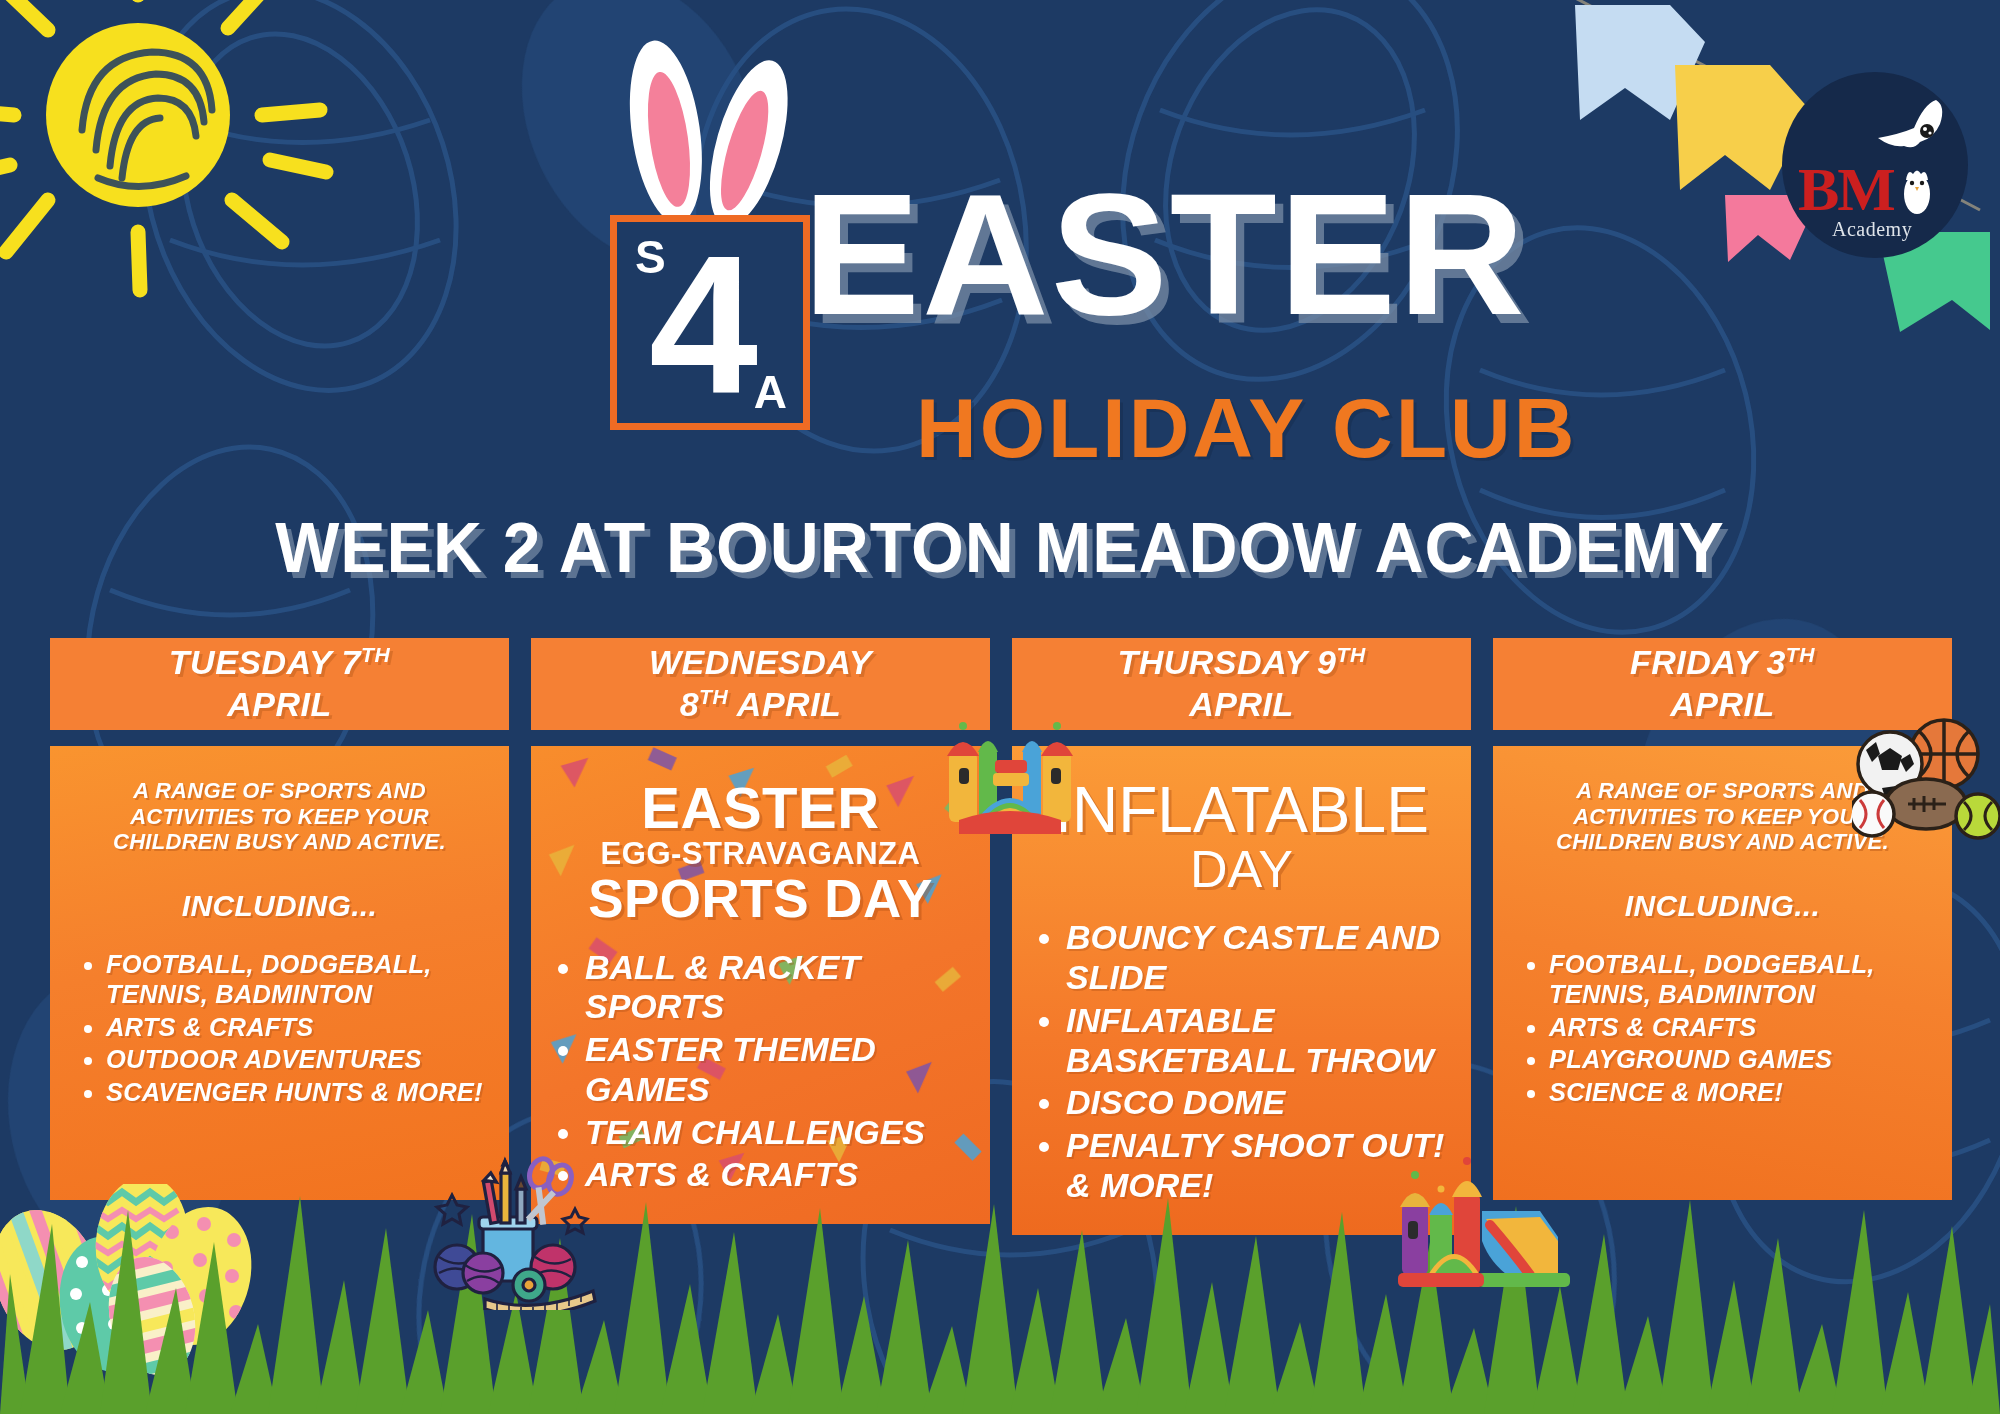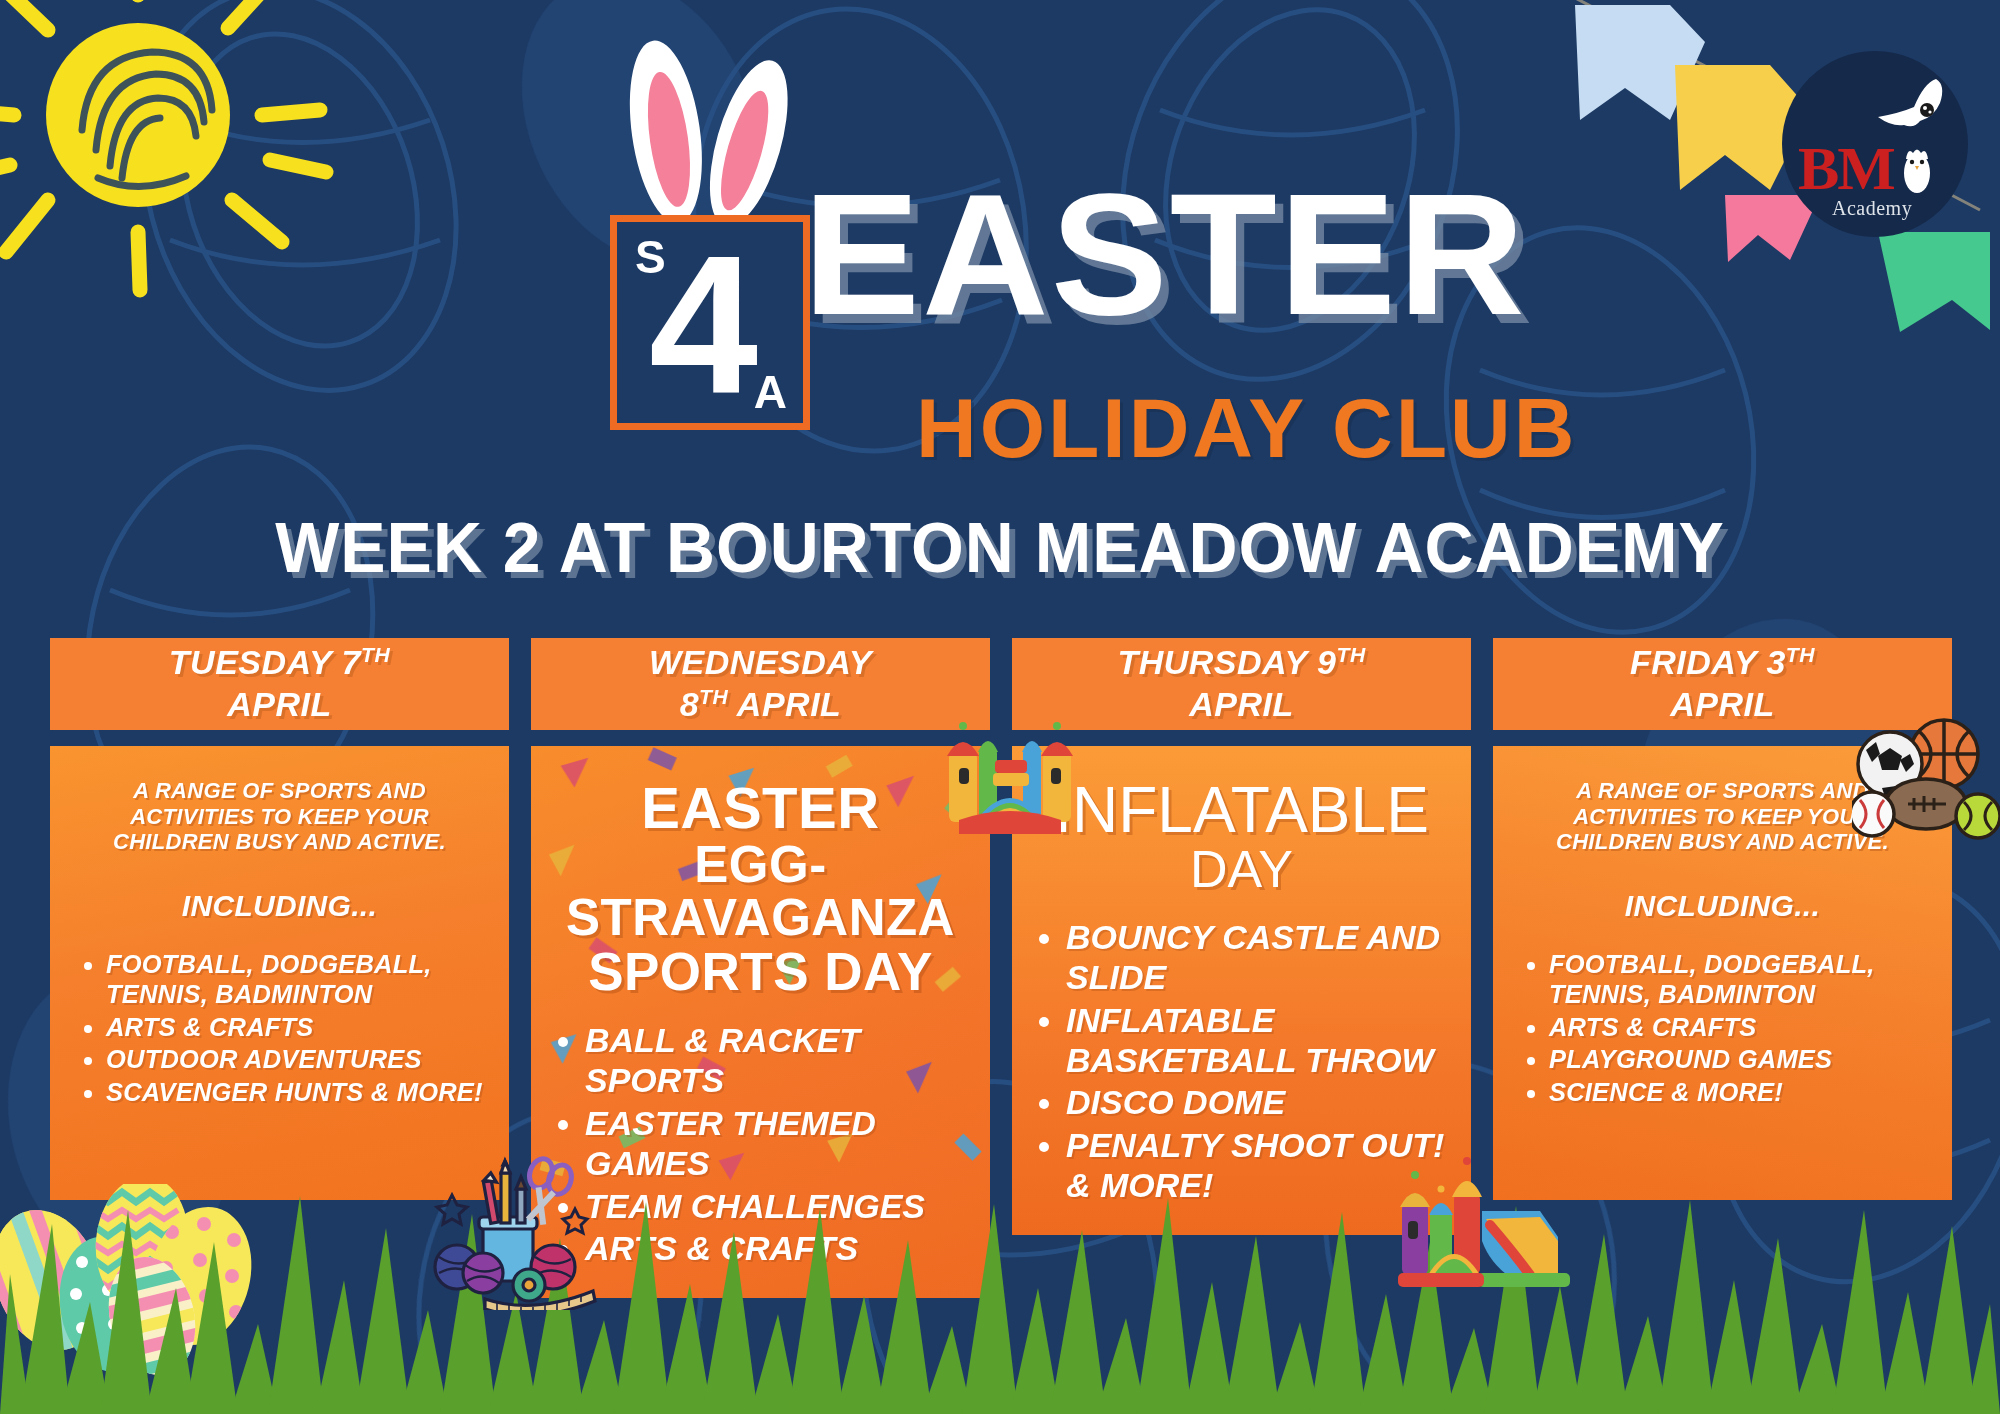--- a/index.html
+++ b/index.html
@@ -30,21 +30,21 @@
 
   
   .sun { position: absolute; left: -30px; top: -40px; width: 380px; height: 340px; }
 
   
   .bunting { position: absolute; right: 0; top: 0; width: 480px; height: 340px; }
 
   
   .bm-badge {
     position: absolute;
-    left: 1782px; top: 51px;
+    left: 1782px; top: 72px;
     width: 186px; height: 186px;
     border-radius: 50%;
     background: #15294a;
     display: flex; flex-direction: column;
     align-items: center; justify-content: center; text-align: right;
   }
   .bm-owl-fly { position: absolute; left: 92px; top: 26px; width: 76px; height: 62px; }
   .bm-owl-sit { position: absolute; left: 118px; top: 92px; width: 34px; height: 52px; }
   .bm-letters {
     position: absolute; left: 16px; top: 86px;
@@ -200,21 +200,21 @@
 
   .bigtitle {
     text-align: center;
     font-weight: bold;
     font-size: 52px;
     line-height: 1.04;
     letter-spacing: 0.5px;
     text-shadow: 3px 3px 0 rgba(160,70,15,0.35);
   }
   .bigtitle .l1 { font-size: 58px; }
-  .bigtitle .l2 { font-size: 51px; }
+  .bigtitle .l2 { font-size: 31px; }
   .bigtitle .l3 { font-size: 53px; }
   .bigtitle-infl { text-align: center; font-weight: normal; line-height: 1.02;
     text-shadow: 3px 3px 0 rgba(160,70,15,0.35); }
   .bigtitle-infl .l1 { font-size: 64px; display: block; }
   .bigtitle-infl .l2 { font-size: 52px; display: block; }
 
   .bullets-lg {
     margin-top: 22px;
     padding-left: 32px;
     font-weight: bold;

